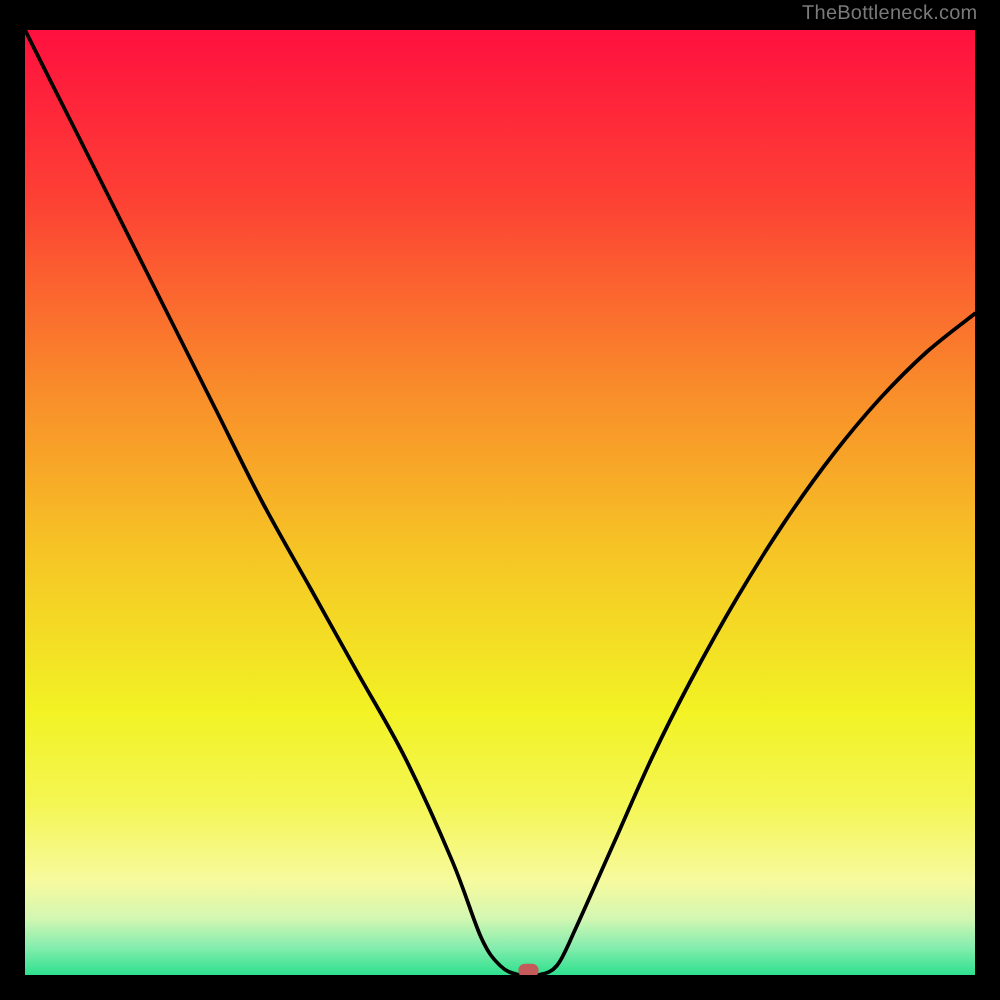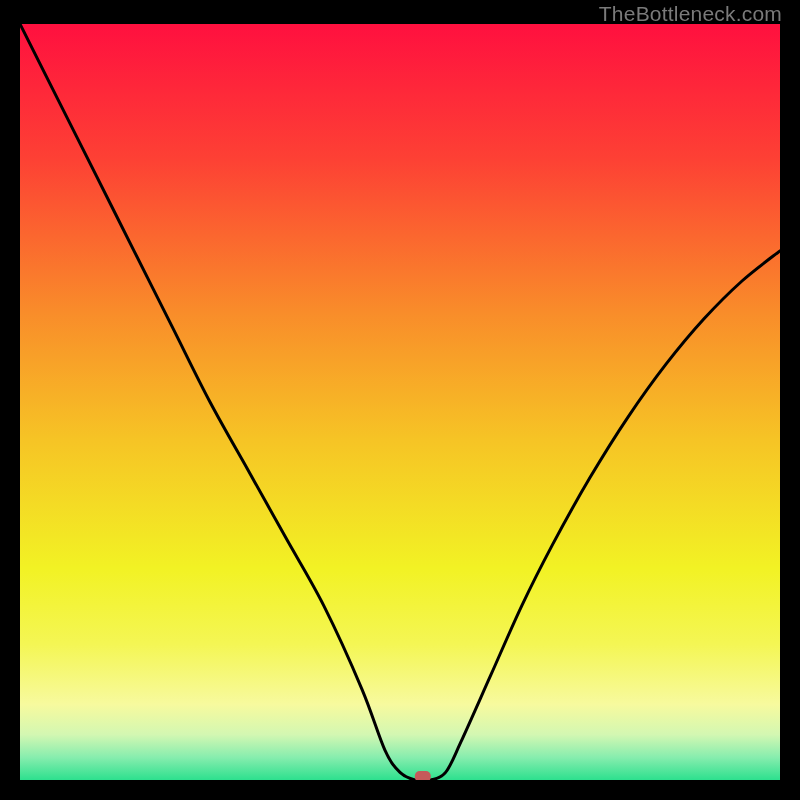--- a/index.html
+++ b/index.html
@@ -15,21 +15,21 @@
     position: relative;
     width: 800px;
     height: 800px;
     background: #000;
   }
   .watermark {
     position: absolute;
     top: 2px;
     right: 18px;
     color: #7a7a7a;
-    font-size: 21px;
+    font-size: 16px;
     font-weight: 500;
     letter-spacing: 0.2px;
     z-index: 10;
   }
   .plot-wrap {
     position: absolute;
     left: 20px;
     top: 24px;
     width: 760px;
     height: 756px;

